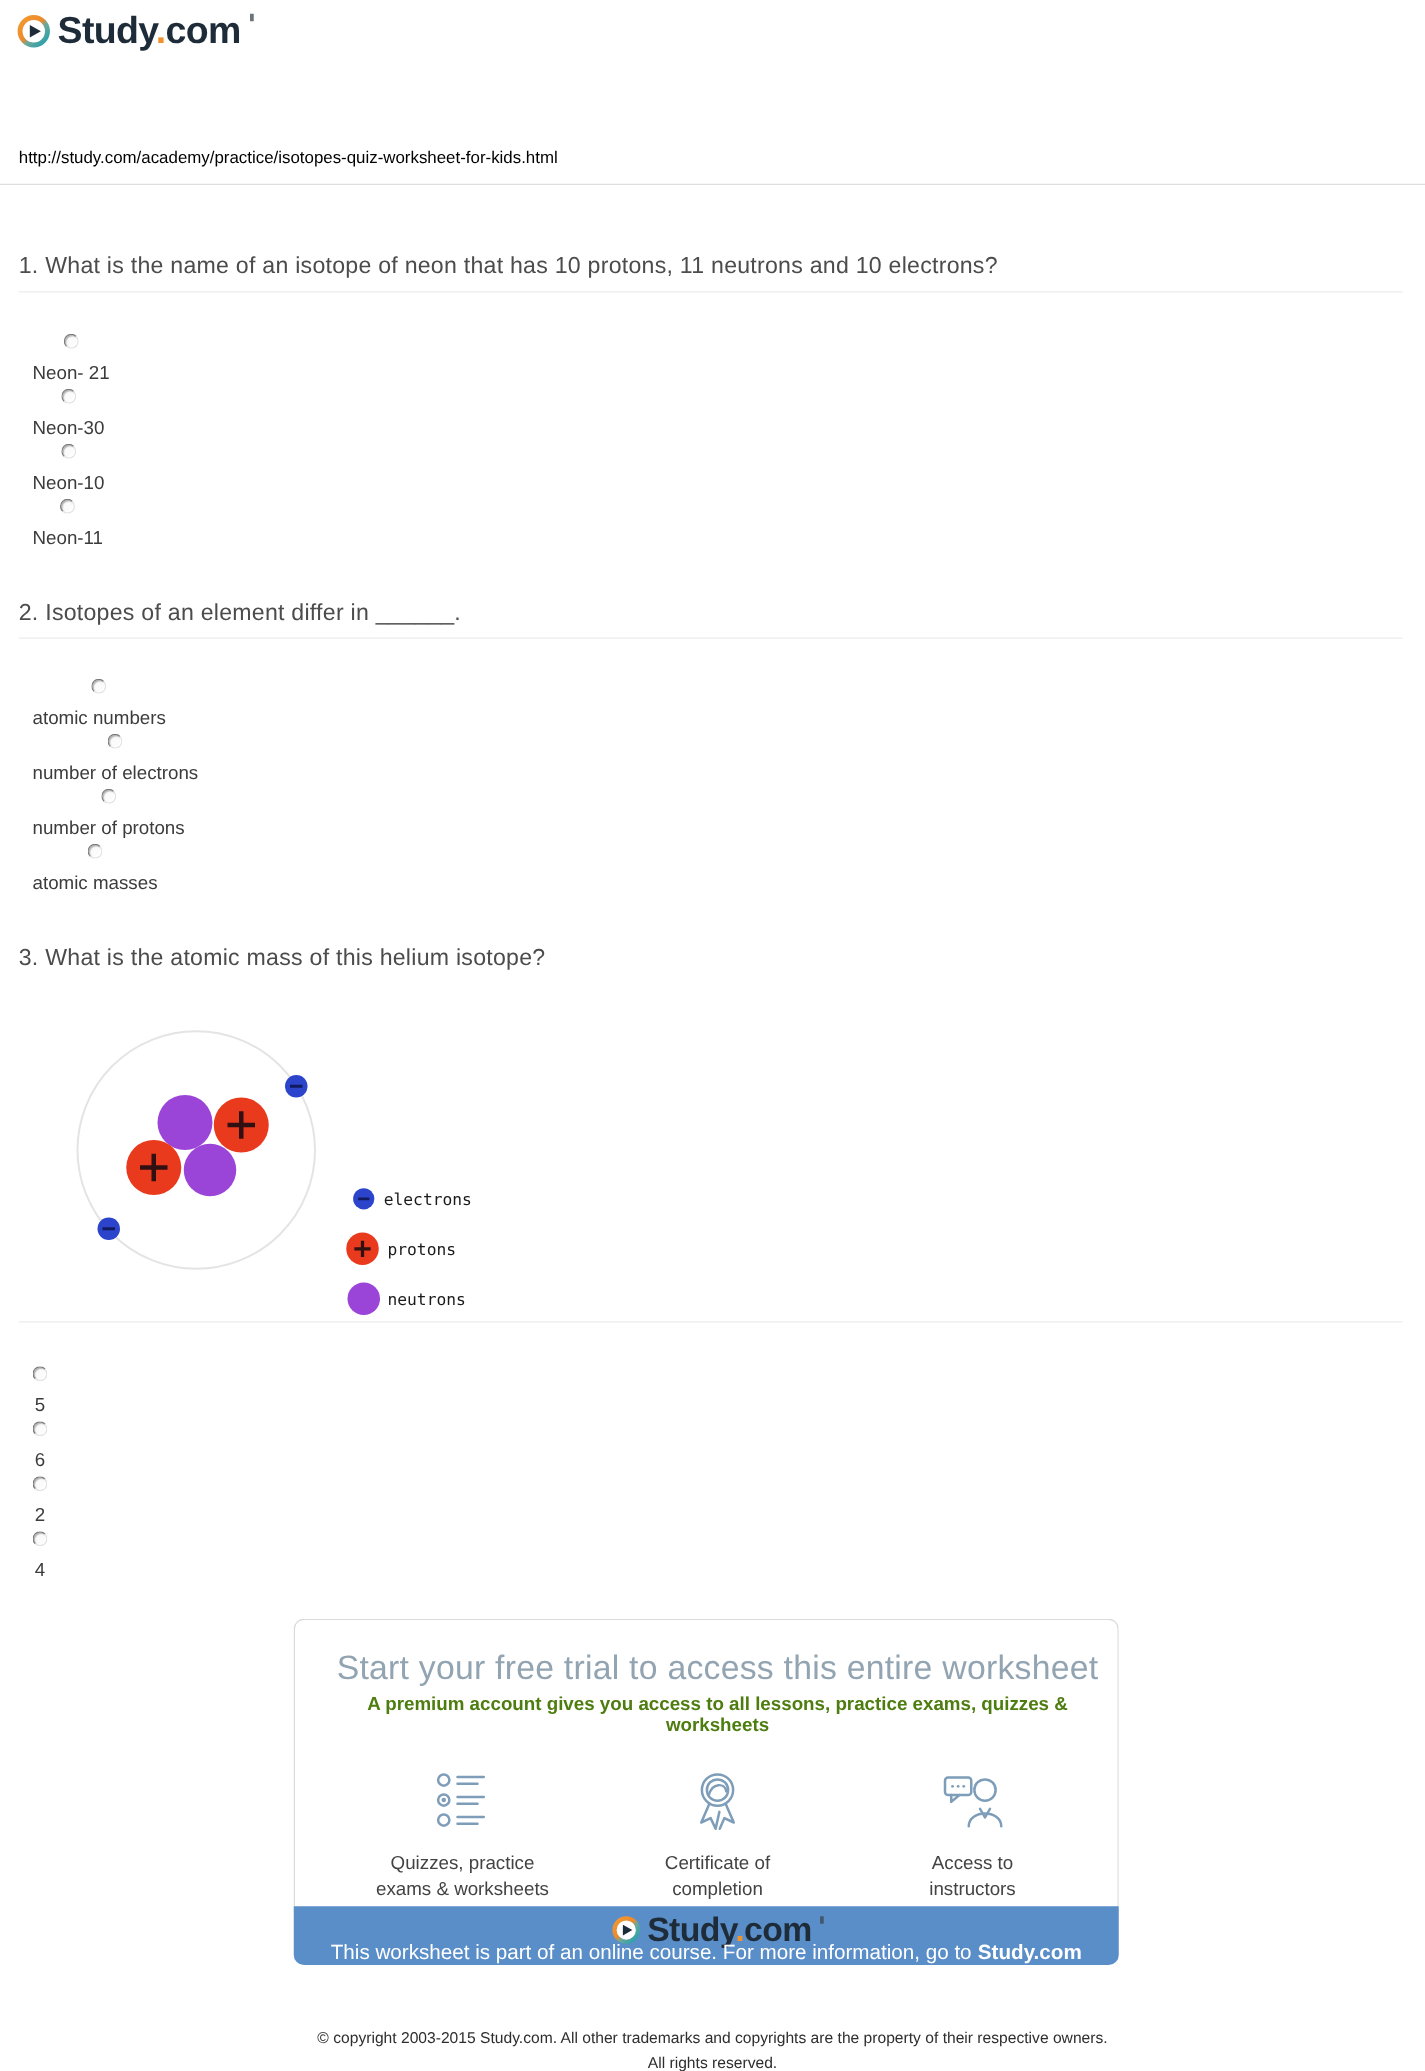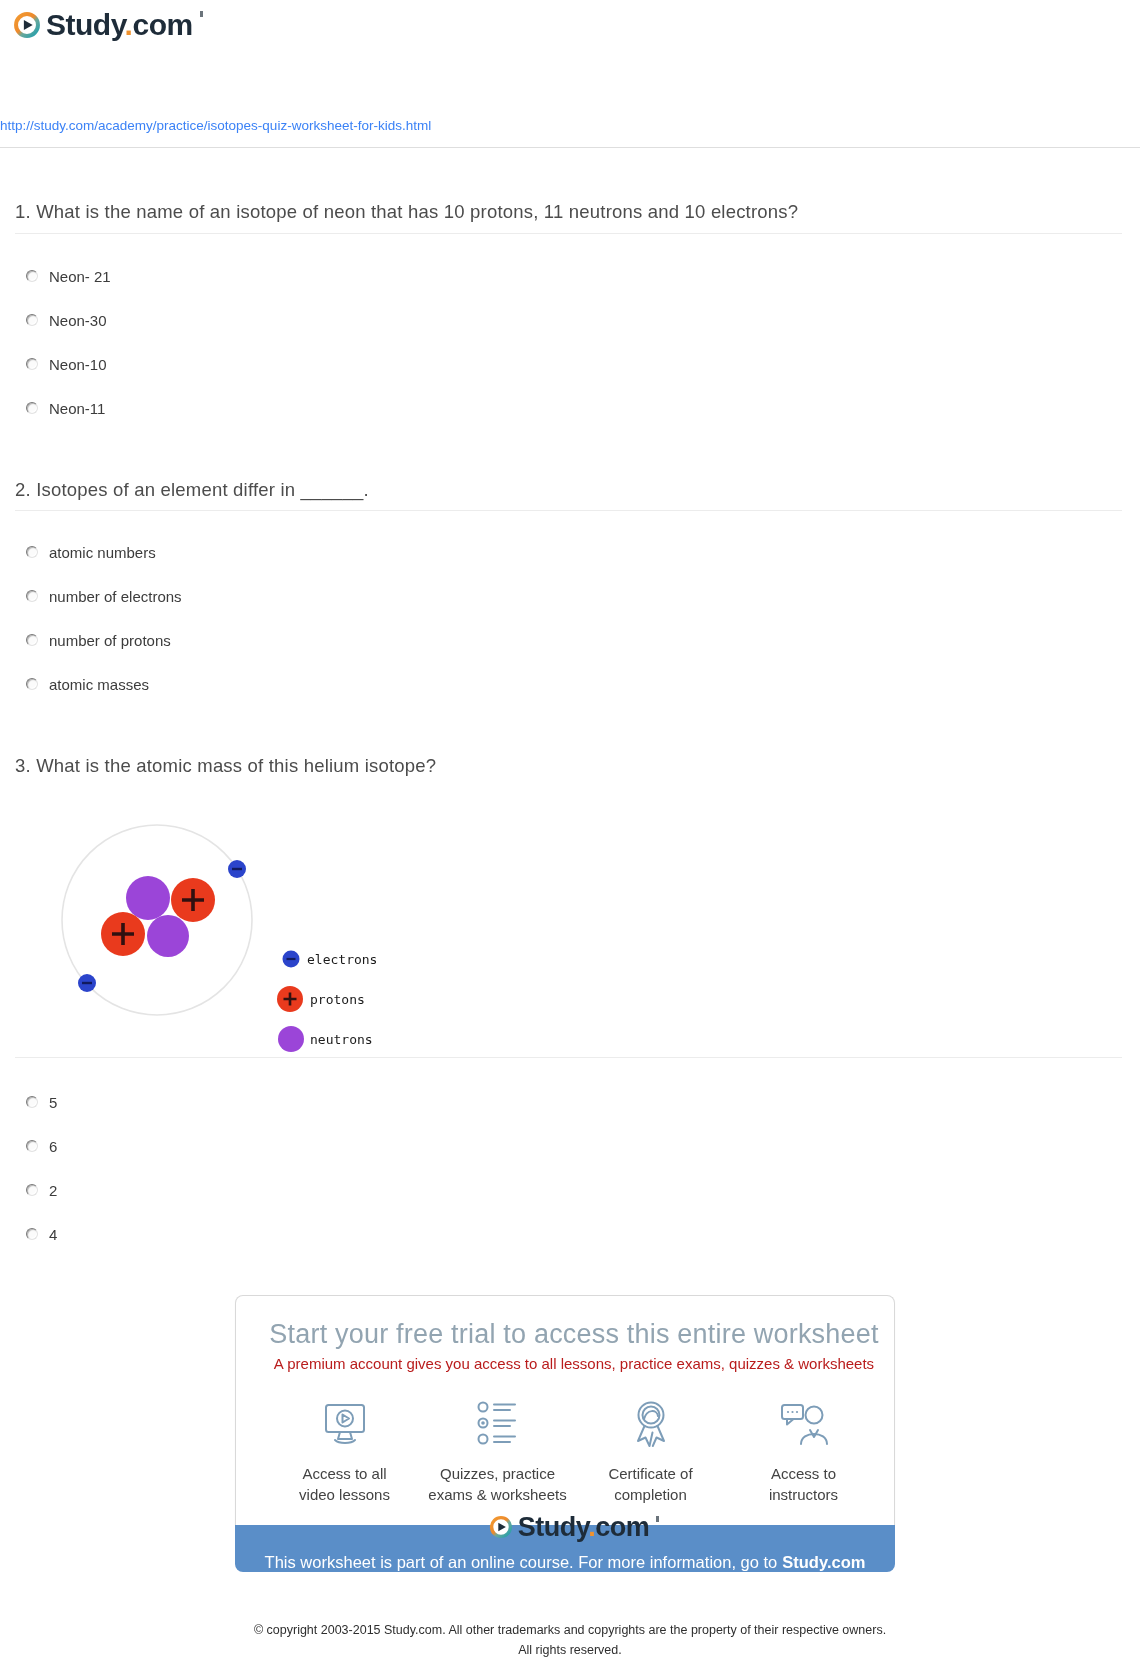--- a/index.html
+++ b/index.html
@@ -9,49 +9,49 @@
     font-family:"Liberation Sans", sans-serif; overflow:hidden;
   }
   
   .brand { position:absolute; left:13px; top:7px; display:flex; align-items:center; gap:5px; cursor:pointer; }
   .brand-text { font-size:30px; font-weight:700; color:#1e2c39; letter-spacing:-0.5px; line-height:36px; }
   .brand-text .dot { color:#f0922e; }
   .tm-tick { width:3px; height:6px; background:#3a464f; margin:4px 0 0 2px; align-self:flex-start; opacity:.75; }
   .brand.small .brand-text { font-size:27px; line-height:30px; }
 
   .page-title { position:absolute; left:15px; top:79px; font-size:28px; font-weight:700; color:#2d4d5a; }
-  .page-url { position:absolute; left:0; top:118px; font-size:13.5px; color:#3b82f6; }
+  .page-url { position:absolute; left:15px; top:118px; font-size:13.5px; color:#000000; }
   .hr-full { position:absolute; left:0; width:1140px; height:1px; background:#dedede; }
   .hr-q { position:absolute; left:15px; width:1107px; height:1px; background:#ececec; }
 
   
   .q-text { position:absolute; left:15px; width:1110px; font-size:18.5px; color:#4c4c4c; letter-spacing:.2px; }
 
-  .opt-row { position:absolute; left:26px; height:18px; display:flex; align-items:center; gap:11px; cursor:pointer; }
+  .opt-row { position:absolute; left:26px; height:18px; display:flex; align-items:center; gap:11px; cursor:pointer;flex-direction:column; }
   .radio {
     width:12px; height:12px; border-radius:50%; background:#fbfbfb;
     border:1px solid #7a7a7a; border-bottom-color:#e2e2e2; border-right-color:#e2e2e2;
     box-shadow: inset 1px 1px 1px rgba(90,90,90,.45), inset -1px -1px 1px #fff;
     flex:0 0 auto;
   }
   .opt-label { font-size:15px; color:#3c3c3c; }
 
   
   .diagram { position:absolute; left:50px; top:815px; }
 
   
   .trial-box { position:absolute; left:235px; top:1295px; width:660px; }
   .trial-white {
     background:#fff; border:1px solid #d9d9d9; border-bottom:none;
     border-radius:8px 8px 0 0; height:230px; text-align:center;
     box-shadow:0 1px 2px rgba(0,0,0,.03);
     padding-left:18px;
   }
   .trial-heading { padding-top:23px; font-size:27px; font-weight:400; color:#92a4b1; letter-spacing:.2px; }
-  .trial-sub { margin-top:5px; font-size:15px; color:#b91c1c; }
+  .trial-sub { margin-top:5px; font-size:15px; color:#4d7c0f;font-weight:bold; }
   .features { display:flex; margin-top:24px; padding:0 14px; }
   .feature { flex:1 1 0; text-align:center; }
   .feature svg { display:block; margin:0 auto; }
   .feature-label { margin-top:11px; font-size:15px; color:#434343; line-height:21px; }
   .trial-logo-row { margin-top:7px; display:flex; justify-content:center; }
   .course-bar {
     height:47px; background:#5a8ec8; border-radius:0 0 8px 8px;
     display:flex; align-items:flex-end; justify-content:center;
     color:#fff; font-size:16.5px;
   }
@@ -192,30 +192,20 @@
     <span class="opt-label">4</span>
   </div>
 
   <div class="trial-box">
     <div class="trial-white">
       <div class="trial-heading">Start your free trial to access this entire worksheet</div>
       <div class="trial-sub">A premium account gives you access to all lessons, practice exams, quizzes &amp; worksheets</div>
       <div class="features">
         <div class="feature">
           <svg width="56" height="56" viewBox="0 0 56 56" class="icon-stroke">
-            <rect x="9" y="9" width="38" height="27" rx="2.5"></rect>
-            <circle cx="28" cy="22.5" r="8"></circle>
-            <path d="M25.5 18.5 L32 22.5 L25.5 26.5 Z"></path>
-            <path d="M23 36 L21 43 L35 43 L33 36"></path>
-            <path d="M18 44 C22 48 34 48 38 44"></path>
-          </svg>
-          <div class="feature-label"><span>Access to all</span><br><span>video lessons</span></div>
-        </div>
-        <div class="feature">
-          <svg width="56" height="56" viewBox="0 0 56 56" class="icon-stroke">
             <circle cx="13" cy="11" r="4.5"></circle>
               <path d="M24 8.5 H45 M24 14 H40"></path>
             <circle cx="13" cy="27" r="4.5"></circle>
               <circle cx="13" cy="27" r="1.8" fill="#7d9db8" stroke="none"></circle>
               <path d="M24 24.5 H45 M24 30 H40"></path>
             <circle cx="13" cy="43" r="4.5"></circle>
               <path d="M24 40.5 H45 M24 46 H40"></path>
           </svg>
           <div class="feature-label"><span>Quizzes, practice</span><br><span>exams &amp; worksheets</span></div>
         </div>

